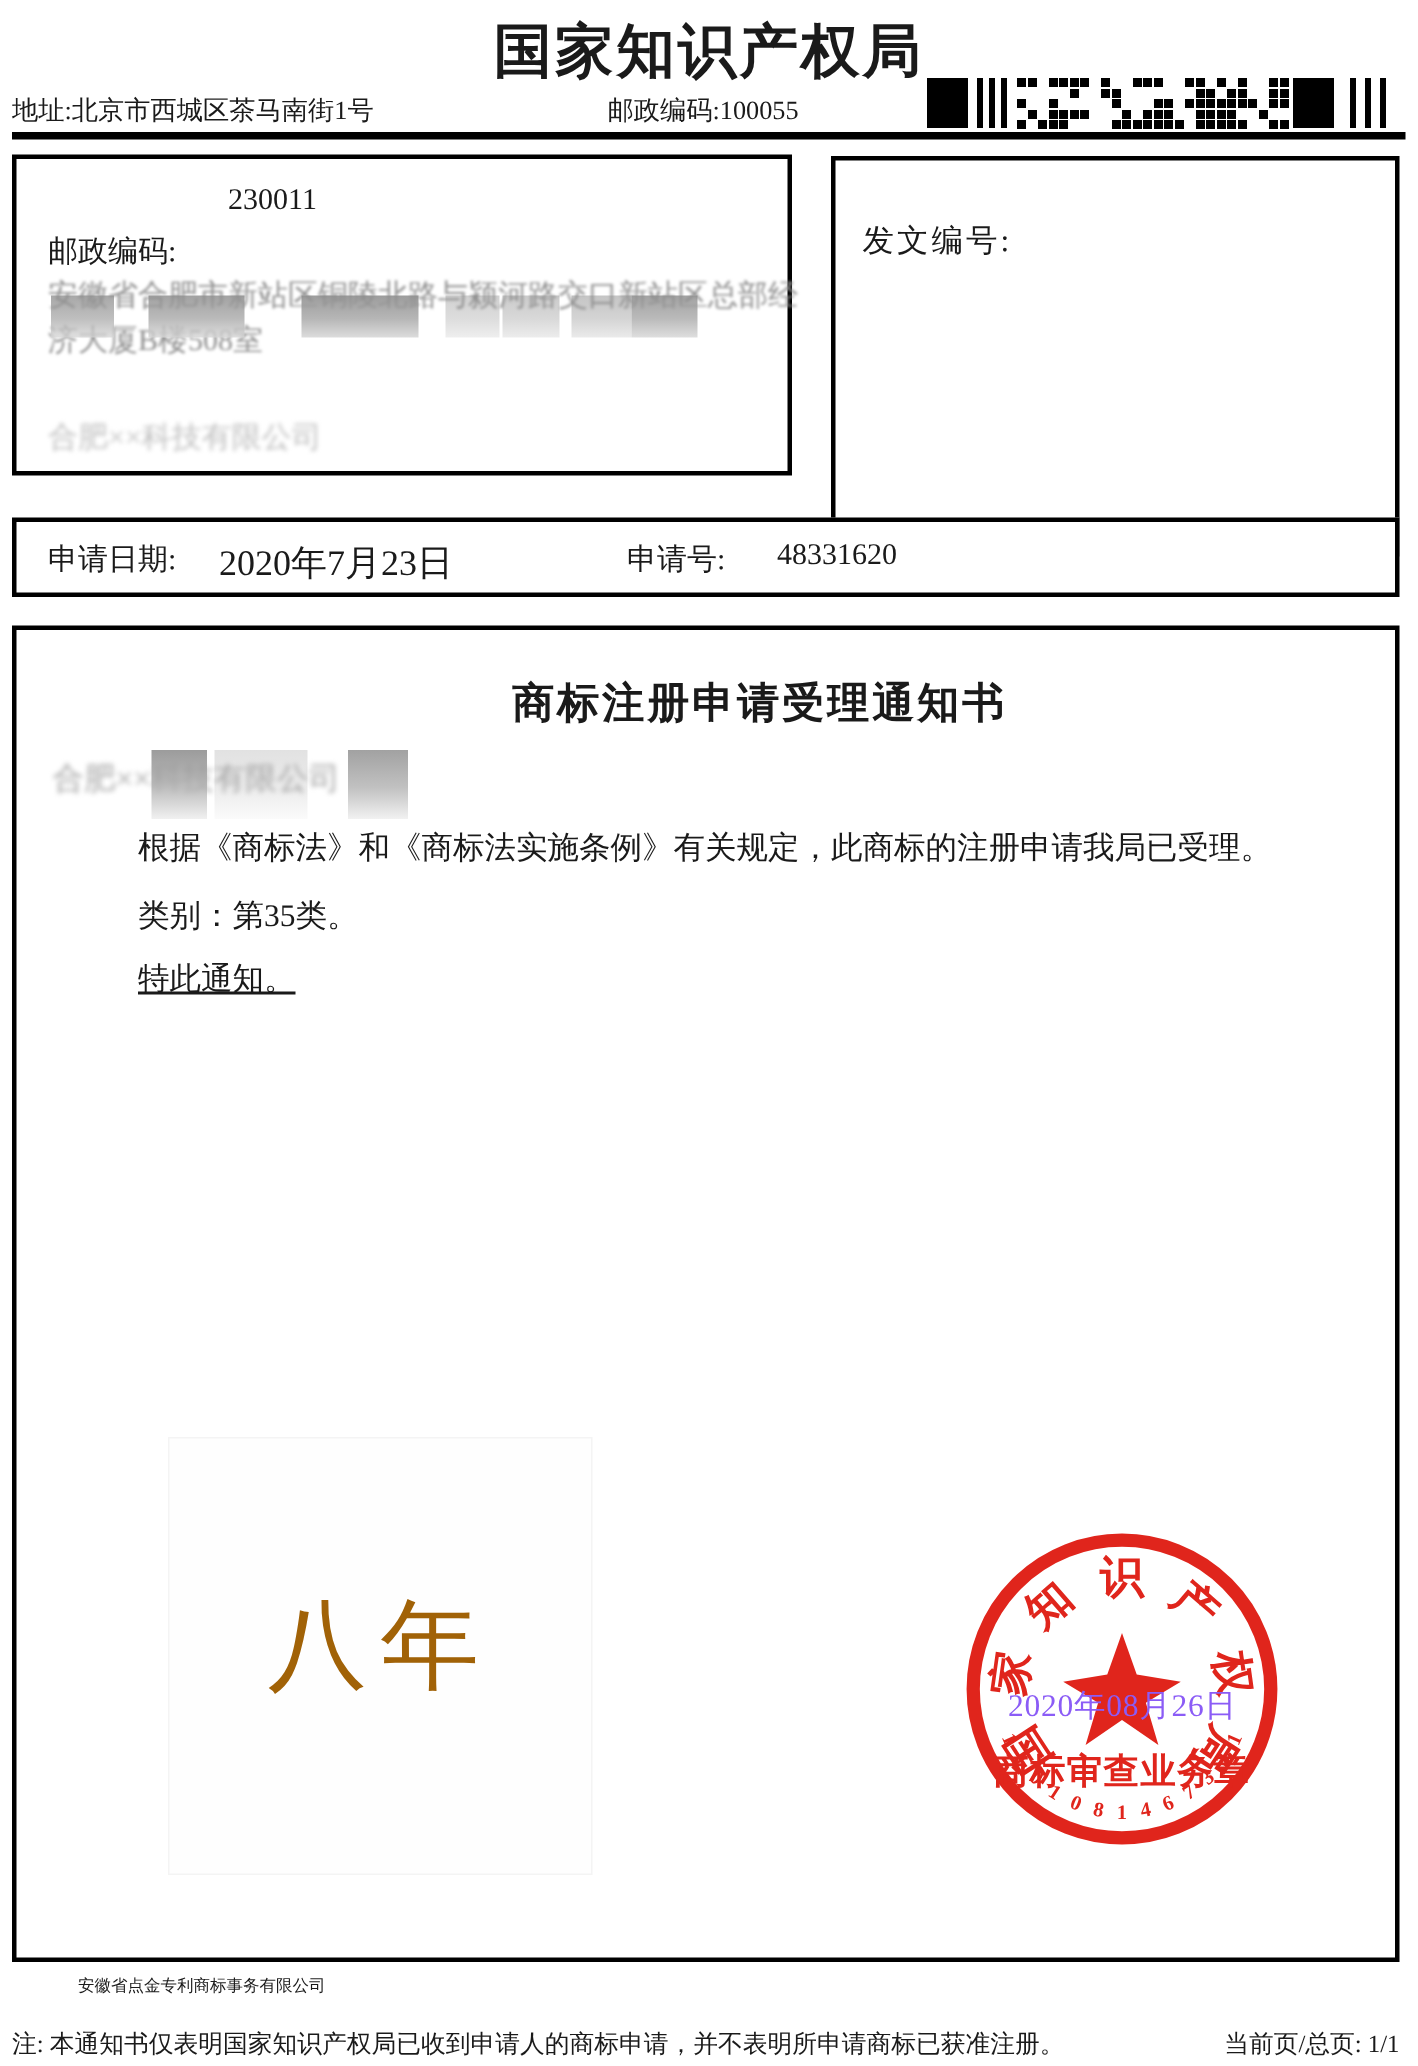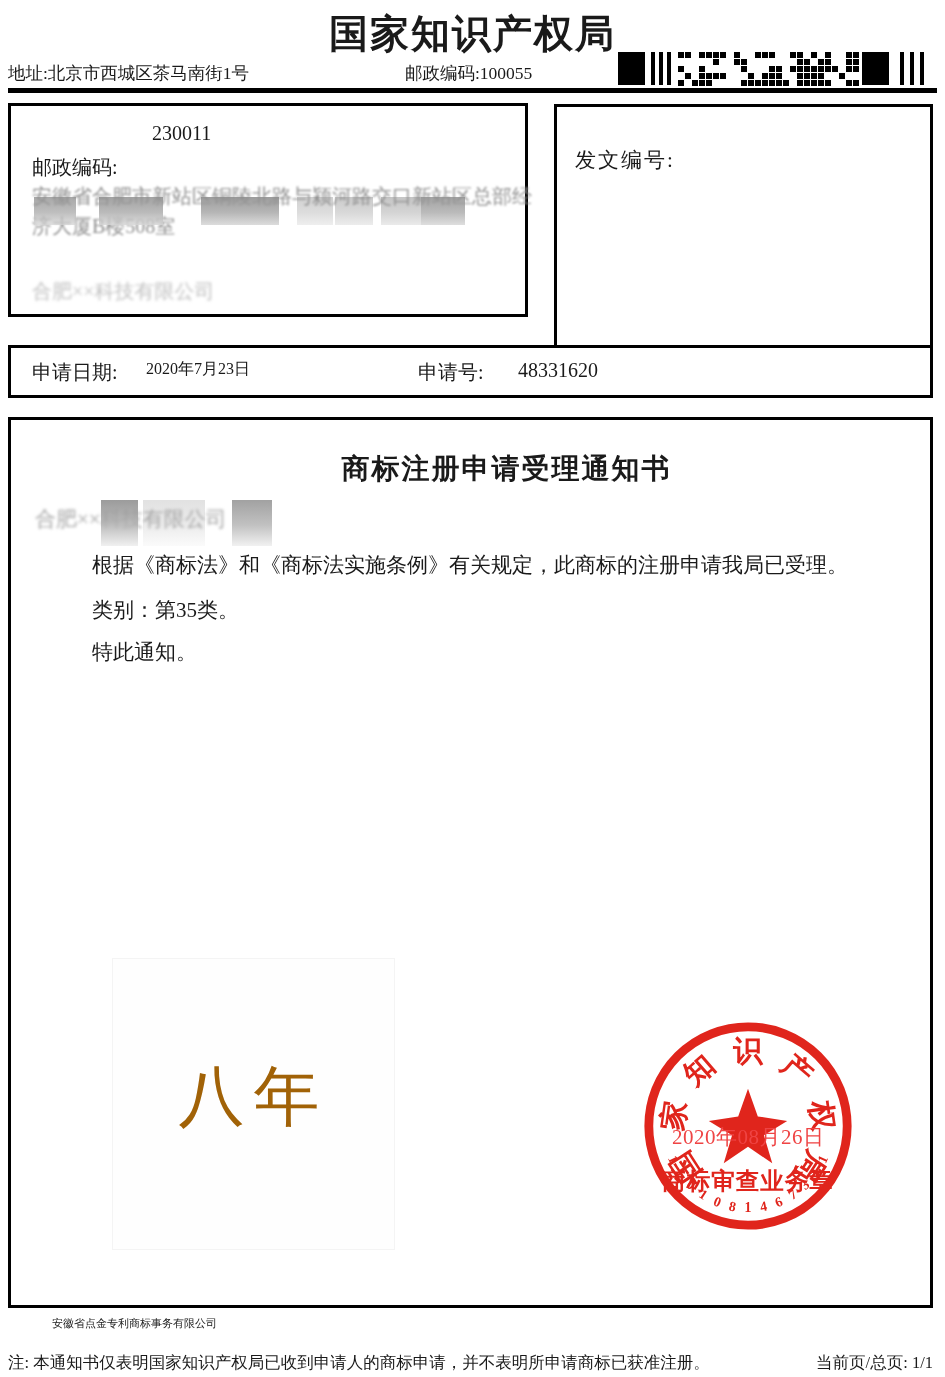--- a/index.html
+++ b/index.html
@@ -127,36 +127,36 @@
 
   <div class="abs ghost2" style="left:21px;top:172px;font-size:20px;">合肥××科技有限公司</div>
 </div>
 
 <div class="box" style="left:554px;top:104px;width:379px;height:267px;">
   <div class="abs label" style="left:18px;top:39px;font-size:21px;letter-spacing:2px;">发文编号:</div>
 </div>
 
 <div class="box" style="left:8px;top:345px;width:925px;height:53px;">
   <span class="abs label" style="left:21px;top:11px;font-size:20px;">申请日期:</span>
-  <span class="abs label" style="left:135px;top:11px;font-size:16px;">2020年7月23日</span>
+  <span class="abs label" style="left:135px;top:11px;font-size:24px;">2020年7月23日</span>
   <span class="abs label" style="left:407px;top:11px;font-size:20px;">申请号:</span>
   <span class="abs label" style="left:507px;top:11px;font-size:20px;">48331620</span>
 </div>
 
 <div class="box" style="left:8px;top:417px;width:925px;height:891px;">
   <div class="abs" style="left:0;top:30px;width:100%;text-align:center;font-size:28px;font-weight:700;letter-spacing:2px;margin-left:36px;">商标注册申请受理通知书</div>
 
   <div class="abs ghost3" style="left:24px;top:85px;font-size:21px;">合肥××科技有限公司</div>
   <div class="redact-tall" style="left:90px;top:80px;width:37px;height:46px;opacity:.85;"></div>
   <div class="redact-tall" style="left:132px;top:80px;width:62px;height:46px;opacity:.25;"></div>
   <div class="redact-tall" style="left:221px;top:80px;width:40px;height:46px;opacity:.8;"></div>
 
   <div class="abs" style="left:81px;top:131px;font-size:21px;white-space:nowrap;">根据《商标法》和《商标法实施条例》有关规定，此商标的注册申请我局已受理。</div>
   <div class="abs" style="left:81px;top:176px;font-size:21px;">类别：第35类。</div>
-  <div class="abs" style="left:81px;top:218px;font-size:21px;">特此通知。</div>
+  <div class="abs" style="left:81px;top:218px;font-size:21px;text-decoration:underline;">特此通知。</div>
 
   <div class="abs" style="left:101px;top:538px;width:283px;height:292px;background:#fefefe;border:1px solid rgba(0,0,0,0.04);
               display:flex;align-items:center;justify-content:center;box-sizing:border-box;">
     <div style="font-size:66px;letter-spacing:9px;color:#a16207;margin-top:-14px;">八年</div>
   </div>
 
   <svg class="abs sealtxt" id="seal-svg" style="left:627px;top:596px;" width="220" height="220" viewBox="-112 -112 224 224">
       <circle cx="0" cy="0" r="101" fill="none" stroke="#e0251c" stroke-width="9"></circle>
       <path d="M0,-38 L10,-9.8 L39.9,-5 L16.2,9.3 L24.7,38 L0,21 L-24.7,38 L-16.2,9.3 L-39.9,-5 L-10,-9.8 Z" fill="#e0251c"></path>
       <text transform="rotate(-123)" x="0" y="-66" text-anchor="middle" font-size="30" font-weight="bold" fill="#e0251c">国</text>
@@ -175,19 +175,19 @@
       <text transform="rotate(11)" x="0" y="88" text-anchor="middle" font-size="14" font-weight="bold" fill="#e0251c">8</text>
       <text transform="rotate(0)" x="0" y="88" text-anchor="middle" font-size="14" font-weight="bold" fill="#e0251c">1</text>
       <text transform="rotate(-11)" x="0" y="88" text-anchor="middle" font-size="14" font-weight="bold" fill="#e0251c">4</text>
       <text transform="rotate(-22)" x="0" y="88" text-anchor="middle" font-size="14" font-weight="bold" fill="#e0251c">6</text>
       <text transform="rotate(-33)" x="0" y="88" text-anchor="middle" font-size="14" font-weight="bold" fill="#e0251c">7</text>
       <text transform="rotate(-44)" x="0" y="88" text-anchor="middle" font-size="14" font-weight="bold" fill="#e0251c">3</text>
       <text transform="rotate(-55)" x="0" y="88" text-anchor="middle" font-size="14" font-weight="bold" fill="#e0251c">3</text>
       <text transform="rotate(-66)" x="0" y="88" text-anchor="middle" font-size="14" font-weight="bold" fill="#e0251c">1</text>
     </svg>
 
-  <div class="abs" style="left:661px;top:703px;font-size:21px;color:#ef4444;letter-spacing:0.5px;white-space:nowrap;">2020年08月26日</div>
+  <div class="abs" style="left:661px;top:703px;font-size:21px;color:#8b5cf6;letter-spacing:0.5px;white-space:nowrap;">2020年08月26日</div>
 </div>
 
 <div class="abs label" style="left:8px;top:1316px;font-size:11px;font-weight:500;margin-left:44px;">安徽省点金专利商标事务有限公司</div>
 
 <div class="abs label" style="left:8px;top:1352px;font-size:16.5px;">注: 本通知书仅表明国家知识产权局已收到申请人的商标申请，并不表明所申请商标已获准注册。</div>
 <div class="abs label" style="right:12px;top:1352px;font-size:16.5px;">当前页/总页: 1/1</div>
 
 </body></html>

